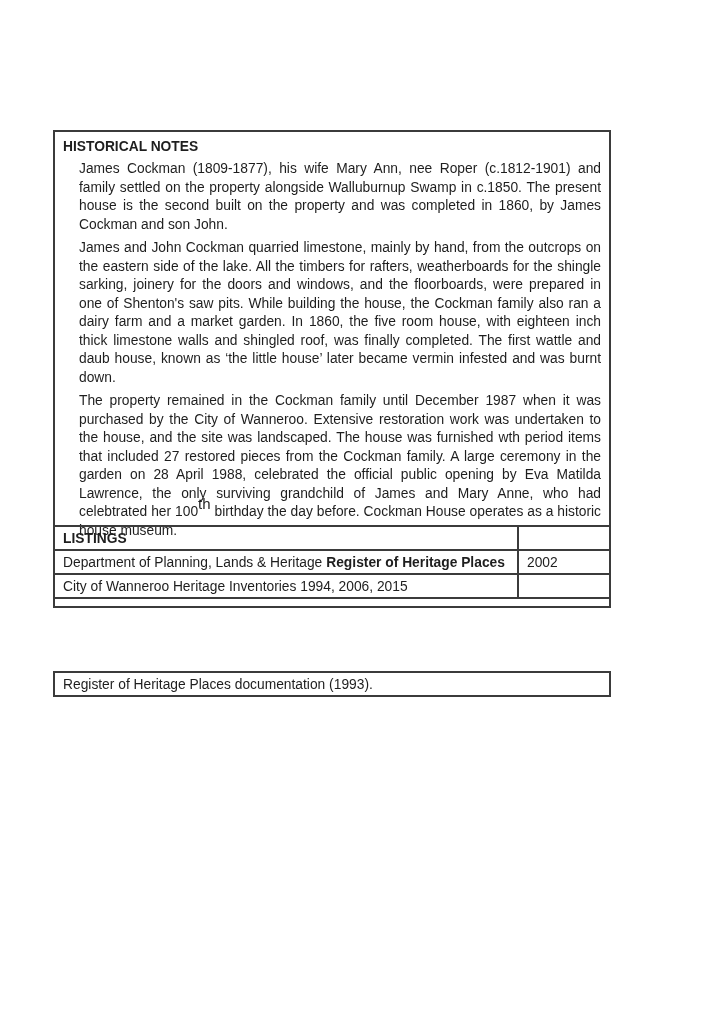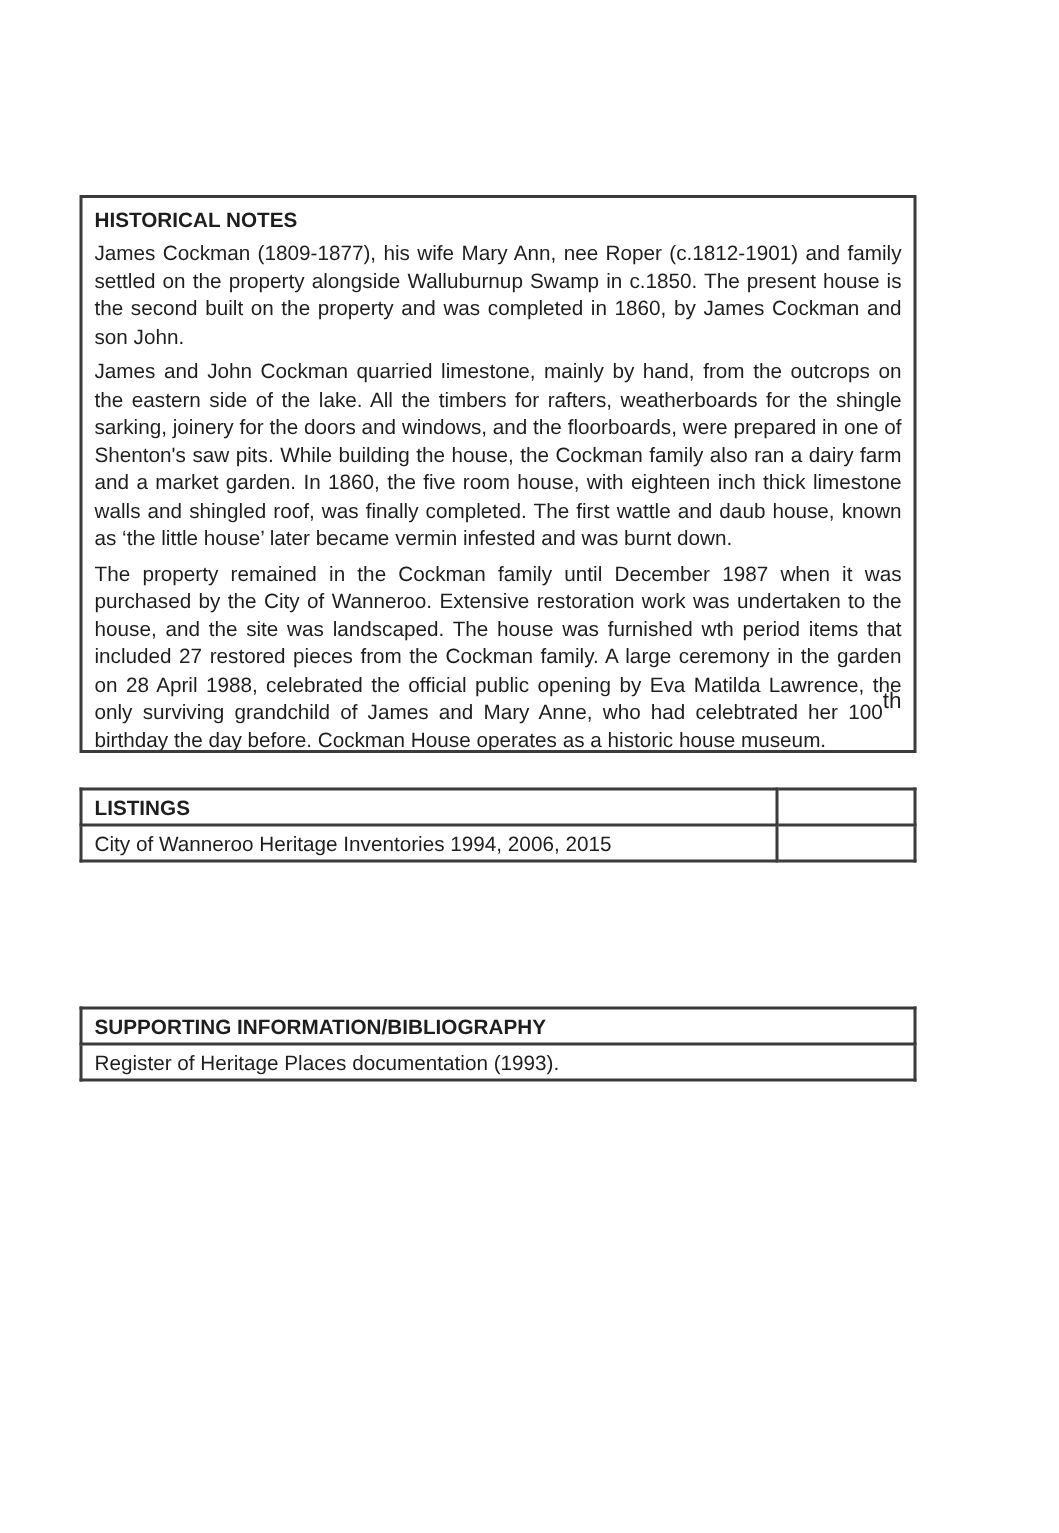--- a/index.html
+++ b/index.html
@@ -14,37 +14,37 @@
     background: #ffffff;
     font-family: "Liberation Sans", sans-serif;
     color: #1e1e1e;
   }
   
   .notes-box {
     position: absolute;
     left: 53px;
     top: 130px;
     width: 558px;
-    height: 372px;
+    height: 478px;
     box-sizing: border-box;
     border: 2px solid #3b3b3b;
     padding: 5px 8px 0 8px;
     overflow: hidden;
   }
   .notes-title {
     font-size: 13.8px;
     font-weight: bold;
     line-height: 19px;
     margin: 0 0 4px 0;
   }
   .notes-box p {
     font-size: 13.8px;
     line-height: 18.5px;
     text-align: justify;
-    margin: 0 0 5px 0;
+    margin: 0 0 5px 16px;
   }
   .notes-box p sup {
     font-size: 15px;
     line-height: 0;
     position: relative;
     top: -1px;
     vertical-align: super;
   }
   
   table.doc-table {
@@ -83,30 +83,31 @@
     <p><span>The property remained in the Cockman family until December 1987 when it was purchased by the City of Wanneroo.  Extensive restoration work was undertaken to the house, and the site was landscaped.  The house was furnished wth period items that included 27 restored pieces from the Cockman family.  A large ceremony in the garden on 28 April 1988, celebrated the official public opening by Eva Matilda Lawrence, the only surviving grandchild of James and Mary Anne, who had celebtrated her 100</span><sup>th</sup><span> birthday the day before.  Cockman House operates as a historic house museum.</span></p>
   </section>
 
   <table class="doc-table listings">
     <tbody>
         <tr>
       <td class="main-col cell-bold">LISTINGS</td>
       <td class="year-col"></td>
     </tr>
     <tr>
+      <td class="main-col"><span>Department of Planning, Lands &amp; Heritage</span><span class="bold-part">Register of Heritage Places</span></td>
+      <td class="year-col">2002</td>
+    </tr>
+    <tr>
       <td class="main-col">City of Wanneroo Heritage Inventories 1994, 2006, 2015</td>
       <td class="year-col"></td>
     </tr>
   </tbody>
     </table>
 
   <table class="doc-table supporting">
     <tbody>
-        <tr>
-      <td class="cell-bold">SUPPORTING INFORMATION/BIBLIOGRAPHY</td>
-    </tr>
     <tr>
       <td>Register of Heritage Places documentation (1993).</td>
     </tr>
   </tbody>
     </table>
 
 </div>
 
 </body></html>

